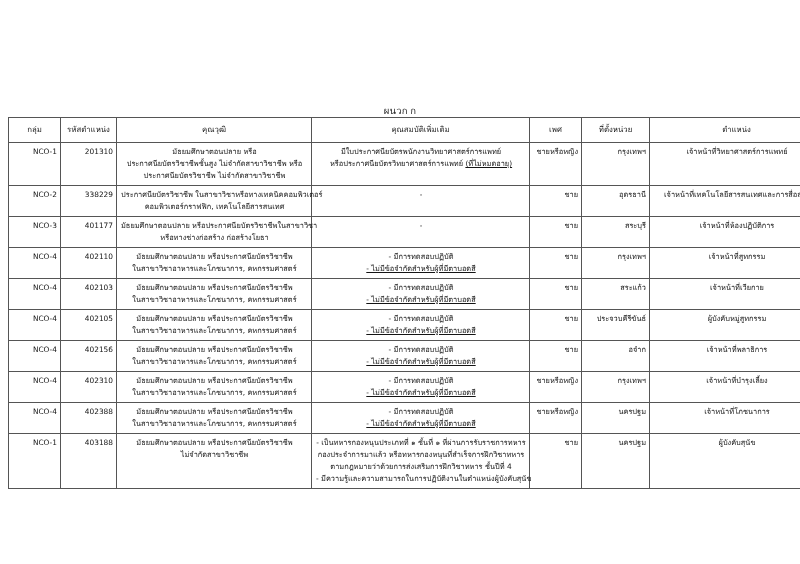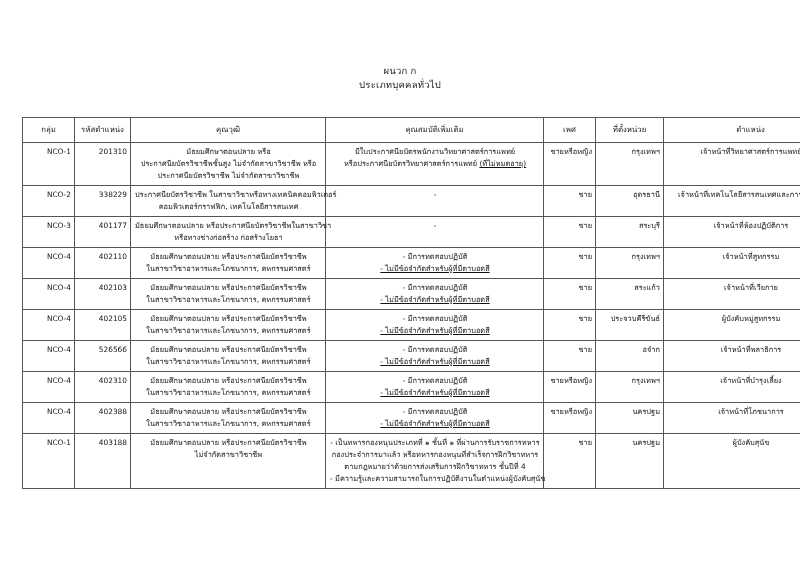--- a/index.html
+++ b/index.html
@@ -18,32 +18,33 @@
   .page {
     position: relative;
     width: 800px;
     height: 564px;
     box-sizing: border-box;
     padding: 0;
   }
 
   .doc-header {
     text-align: center;
-    padding-top: 64px;
+    padding-top: 105px;
     line-height: 1.45;
+    font-family: Liberation Serif, serif;
   }
   .doc-header .line {
     font-size: 9.5px;
     letter-spacing: 0.2px;
     color: #1a1a1a;
   }
 
   .table-wrap {
     position: absolute;
-    left: 22px;
+    left: 8px;
     top: 117px;
     width: 757px;
   }
 
   table.main {
     border-collapse: collapse;
     width: 757px;
     table-layout: fixed;
     background: #fff;
   }
@@ -212,21 +213,21 @@
             <td class="extra-cell">
               <span class="cell-line"><span>- มีการทดสอบปฏิบัติ</span></span>
               <span class="cell-line"><span class="underline">- ไม่มีข้อจำกัดสำหรับผู้ที่มีตาบอดสี</span></span>
             </td>
             <td class="center">ชาย</td>
             <td class="center">ประจวบคีรีขันธ์</td>
             <td class="pos-cell">ผู้บังคับหมู่สูทกรรม</td>
           </tr>
           <tr>
             <td class="center">NCO-4</td>
-            <td class="center">526566</td>
+            <td class="center">402156</td>
             <td class="qual-cell">
               <span class="cell-line">มัธยมศึกษาตอนปลาย หรือประกาศนียบัตรวิชาชีพ</span>
               <span class="cell-line">ในสาขาวิชาอาหารและโภชนาการ, คหกรรมศาสตร์</span>
             </td>
             <td class="extra-cell">
               <span class="cell-line"><span>- มีการทดสอบปฏิบัติ</span></span>
               <span class="cell-line"><span class="underline">- ไม่มีข้อจำกัดสำหรับผู้ที่มีตาบอดสี</span></span>
             </td>
             <td class="center">ชาย</td>
             <td class="center">อจำก</td>

